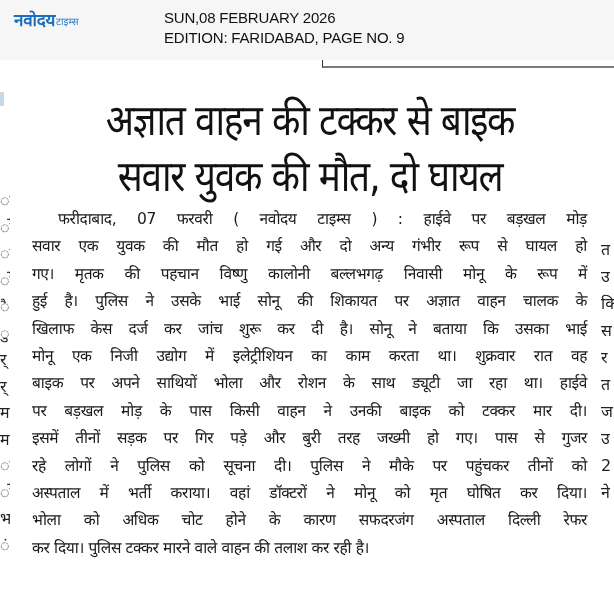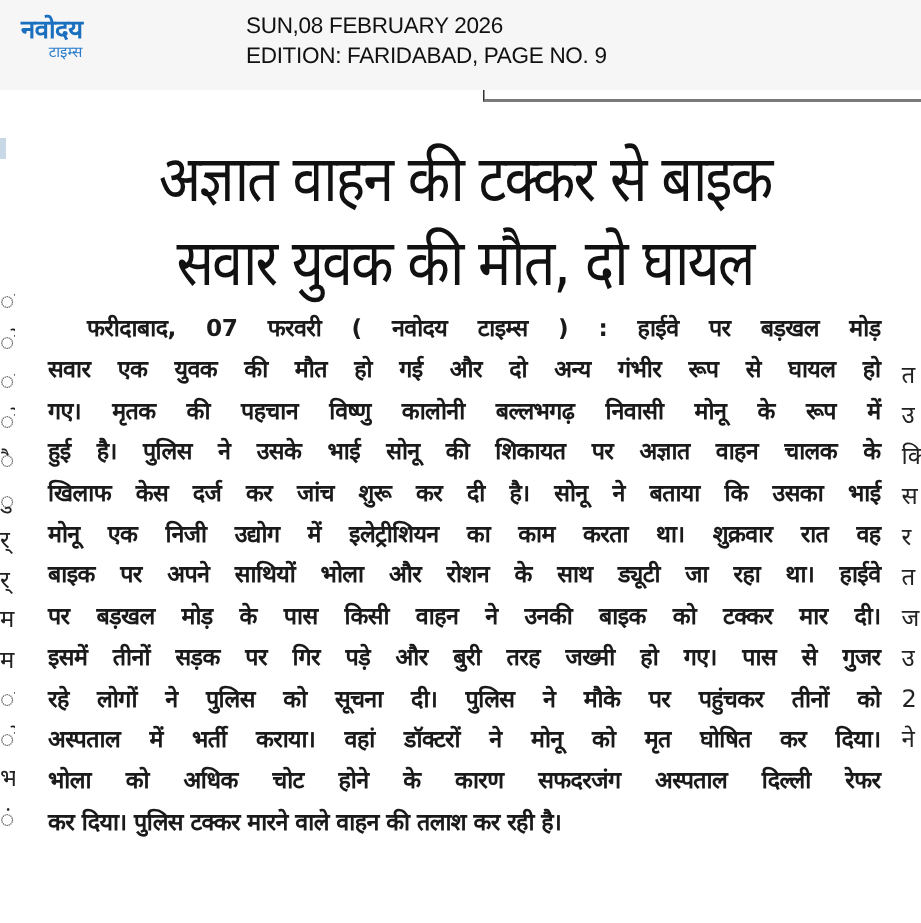--- a/index.html
+++ b/index.html
@@ -26,21 +26,20 @@
       background: #f6f6f6;
     }
     .logo {
       position: absolute;
       left: 14px;
       top: 11px;
       display: flex;
       align-items: flex-end;
       color: #1a73c4;
       white-space: nowrap;
-      flex-direction: column;
     }
     .logo-main {
       font-family: "DejaVu Sans", sans-serif;
       font-weight: bold;
       font-size: 17px;
       line-height: 18px;
       letter-spacing: -0.3px;
       color: #1b6fbf;
     }
     .logo-sub {
@@ -130,21 +129,20 @@
     .article-body {
       position: absolute;
       left: 32px;
       top: 206px;
       width: 555px;
       font-family: "DejaVu Sans", sans-serif;
       font-size: 15.5px;
       line-height: 27.4px;
       color: #1a1a1a;
       text-align: justify;
-      font-weight: bold;
     }
     .article-body .line {
       display: block;
       white-space: nowrap;
       text-align-last: justify;
       text-align: justify;
       letter-spacing: -0.4px;
     }
     .article-body .line.last { text-align-last: left; }
     .article-body .line.first { padding-left: 26px; }

